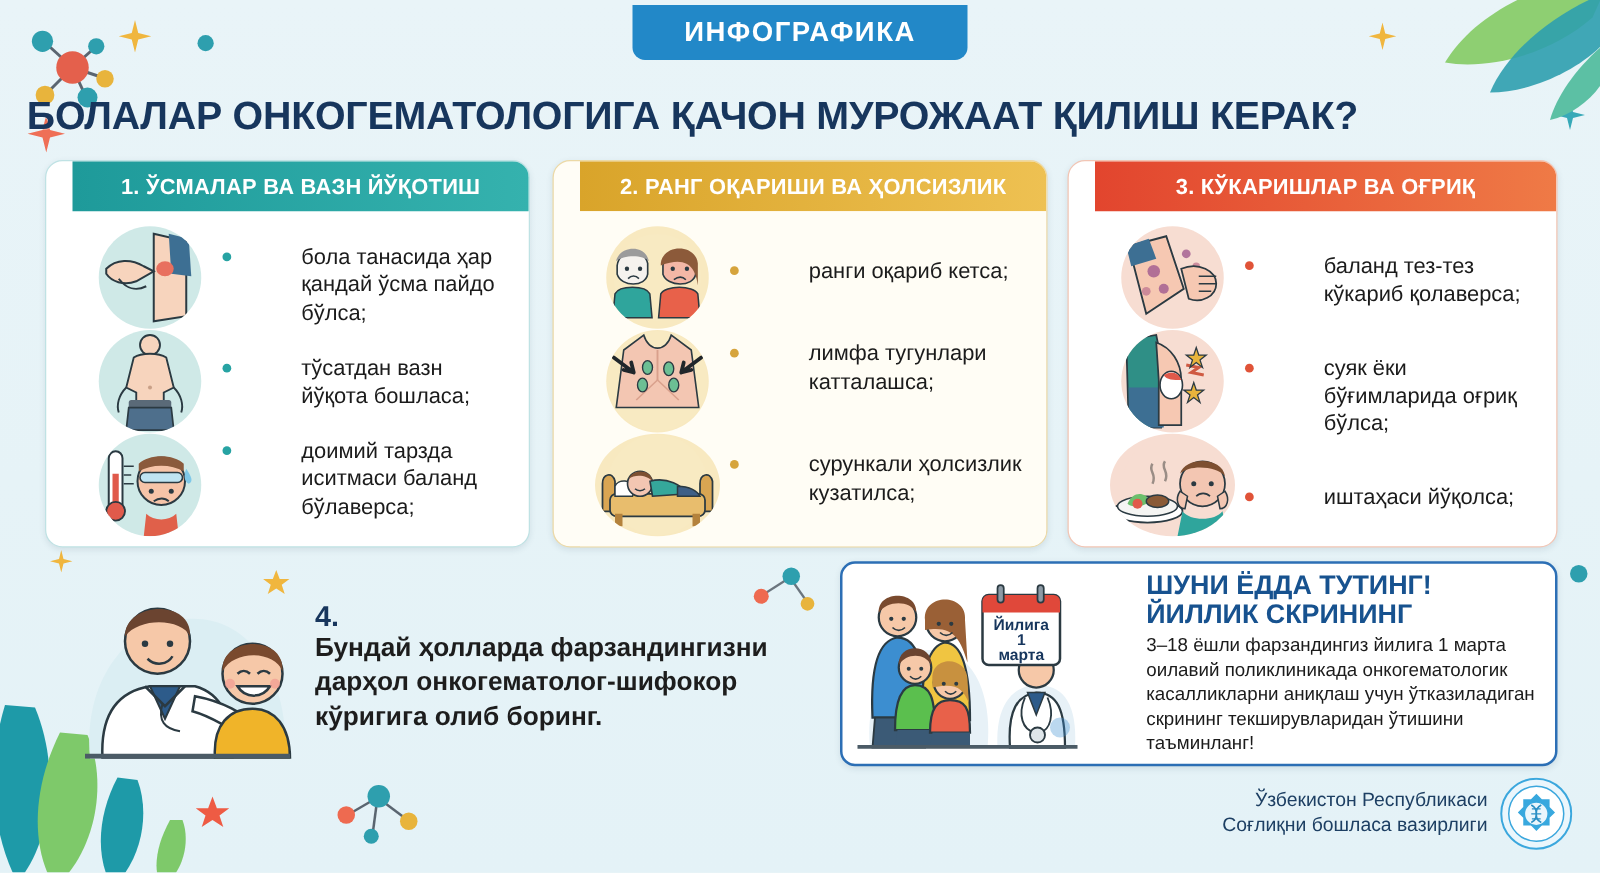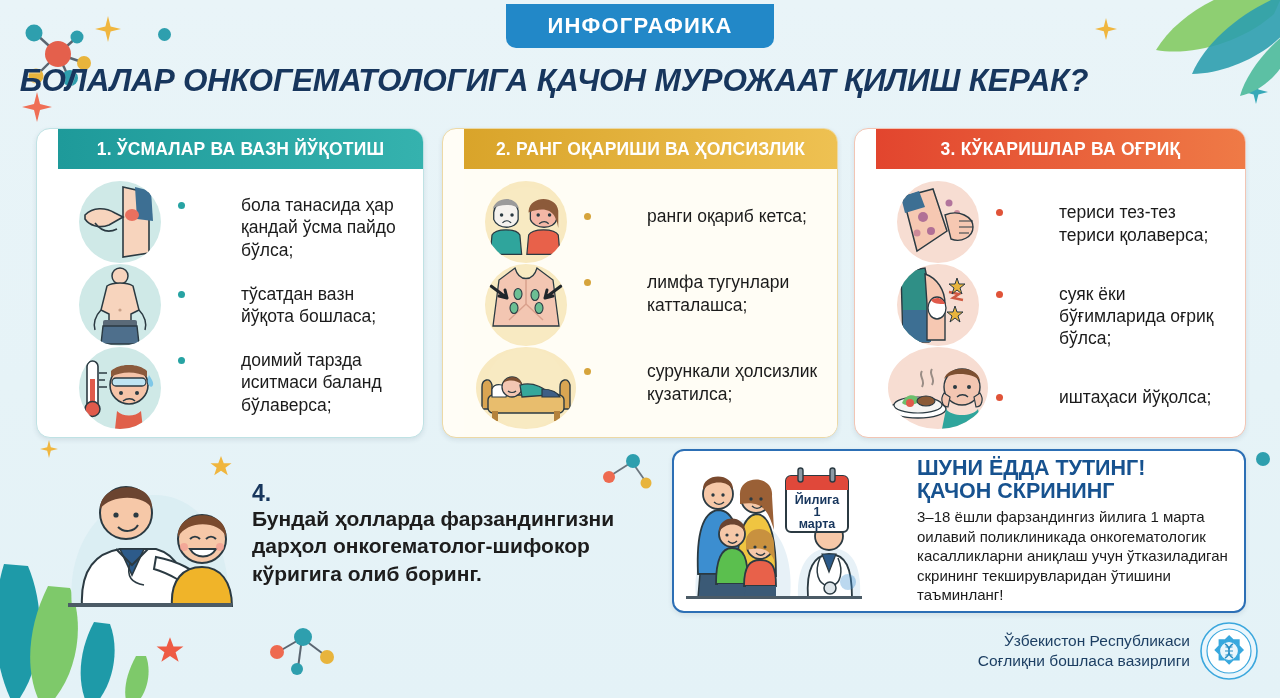--- a/index.html
+++ b/index.html
@@ -25,27 +25,26 @@
   .badge {
     position: absolute; left: 506px; top: 4px;
     width: 268px; height: 44px;
     background: #2288c8;
     border-radius: 0 0 10px 10px;
     display: flex; align-items: center; justify-content: center;
     color: #ffffff; font-weight: bold; font-size: 22px;
     letter-spacing: 1.2px;
   }
   .main-title {
-    position: absolute; left: 0; top: 62px; width: 1108px;
+    position: absolute; left: 0; top: 74px; width: 1108px;
     text-align: center;
     color: #17365d; font-weight: bold; font-size: 31.5px;
     letter-spacing: -0.2px;
     white-space: nowrap;
     text-shadow: 0 1px 0 rgba(255,255,255,.4);
-    font-style: italic;
   }
 
   
   .card {
     position: absolute; top: 128px; height: 310px;
     background: #ffffff;
     border-radius: 14px;
     box-shadow: 0 2px 5px rgba(30,60,80,.10);
     overflow: hidden;
     padding-left: 21px;
@@ -372,21 +371,21 @@
             <path d="M69 50 C72 47 77 47 80 50" stroke="#2b3a42" stroke-width="1.4" fill="none"></path>
             <path d="M56 46 C52 52 54 60 60 60 L62 50 Z" fill="#f3c6b2" stroke="#2b3a42" stroke-width="1.2"></path>
             <path d="M92 46 C96 52 94 60 88 60 L86 50 Z" fill="#f3c6b2" stroke="#2b3a42" stroke-width="1.2"></path>
             <path d="M58 62 C64 70 84 70 90 62 L94 82 L54 82 Z" fill="#2fa59c"></path>
           </svg>
         </div>
       </div>
       <div class="bullets">
         <div class="bullet">
           <span class="bdot"></span>
-          <span class="btext">териси тез-тез териси қолаверса;</span>
+          <span class="btext">баланд тез-тез кўкариб қолаверса;</span>
         </div>
         <div class="bullet">
           <span class="bdot"></span>
           <span class="btext">суяк ёки бўғимларида оғриқ бўлса;</span>
         </div>
         <div class="bullet">
           <span class="bdot"></span>
           <span class="btext">иштаҳаси йўқолса;</span>
         </div>
       </div>
@@ -483,21 +482,21 @@
           <rect x="148" y="10" width="5" height="14" rx="2.5" fill="#8d9aa5" stroke="#2b3a42" stroke-width="1.4"></rect>
           <text x="135" y="46" text-anchor="middle" font-family="Liberation Sans, sans-serif" font-size="12.5" font-weight="bold" fill="#17365d">Йилига</text>
           <text x="135" y="58" text-anchor="middle" font-family="Liberation Sans, sans-serif" font-size="12.5" font-weight="bold" fill="#17365d">1</text>
           <text x="135" y="70" text-anchor="middle" font-family="Liberation Sans, sans-serif" font-size="12.5" font-weight="bold" fill="#17365d">марта</text>
         </g>
         <rect x="4" y="138" width="176" height="3" fill="#4b5b66"></rect>
       </svg>
     </div>
     <div id="screening-text">
       <div class="hl1">ШУНИ ЁДДА ТУТИНГ!</div>
-      <div class="hl2">ҚАЧОН СКРИНИНГ</div>
+      <div class="hl2">ЙИЛЛИК СКРИНИНГ</div>
       <div class="body-txt">3–18 ёшли фарзандингиз йилига 1 марта оилавий поликлиникада онкогематологик касалликларни аниқлаш учун ўтказиладиган скрининг текширувларидан ўтишини таъминланг!</div>
     </div>
   </div>
 
   <div id="footer">
     <div class="ftxt">
       <div>Ўзбекистон Республикаси</div>
       <div>Соғлиқни бошласа вазирлиги</div>
     </div>
     <svg id="logo" viewBox="0 0 58 58">

